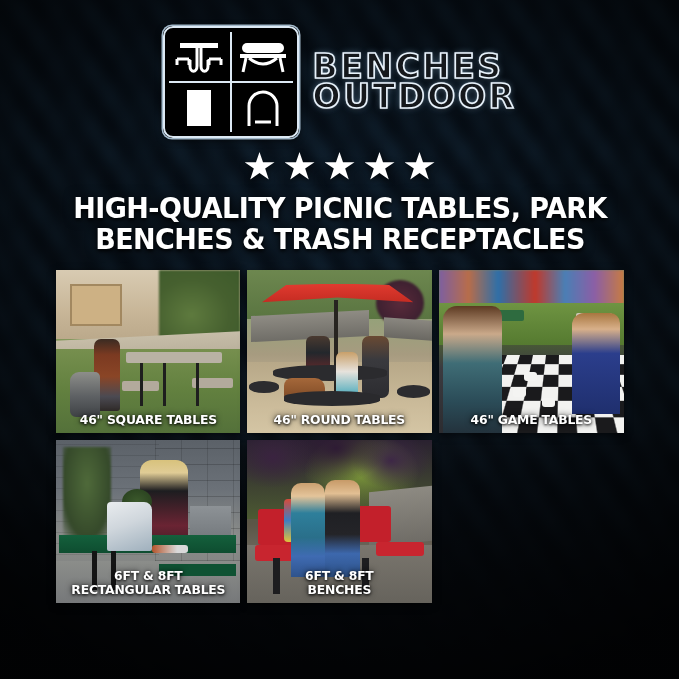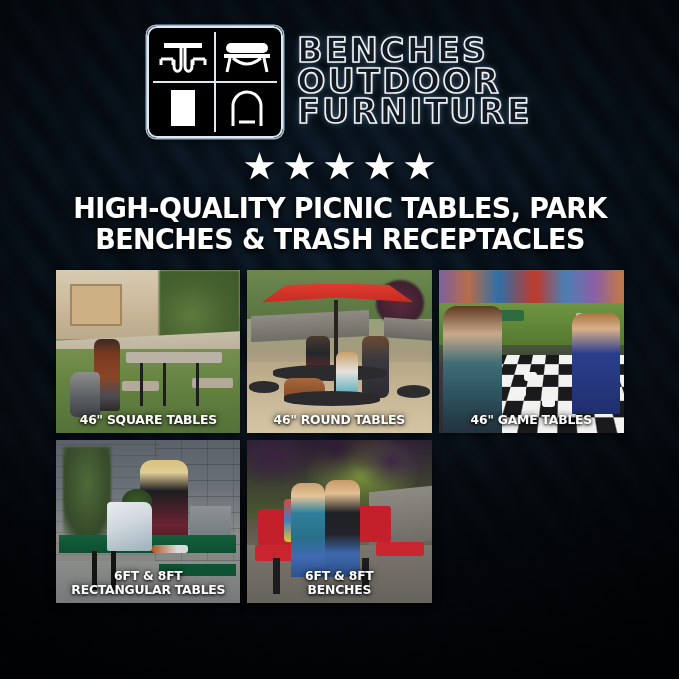--- a/index.html
+++ b/index.html
@@ -569,21 +569,20 @@
         </g>
 
         <g fill="none" stroke="#ffffff" stroke-width="3">
           <path d="M86 100 L86 80 A14 14 0 0 1 114 80 L114 100"></path>
           <path d="M92 96 L108 96"></path>
         </g>
       </svg>
       <div class="wordmark">
         <div>BENCHES</div>
         <div>OUTDOOR</div>
-        <div>FURNITURE</div>
       </div>
     </div>
 
     <div class="stars">
       <div class="star"></div>
       <div class="star"></div>
       <div class="star"></div>
       <div class="star"></div>
       <div class="star"></div>
     </div>

